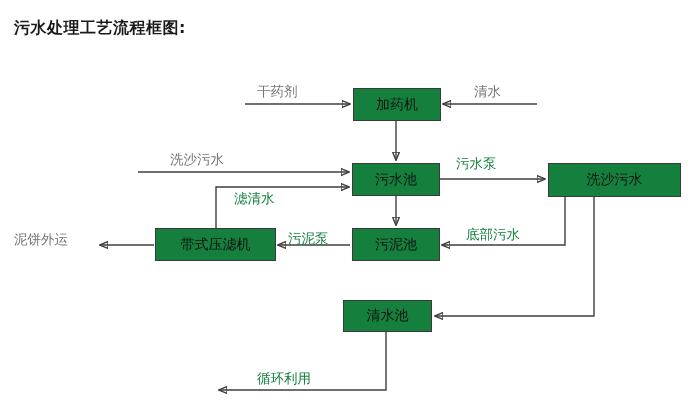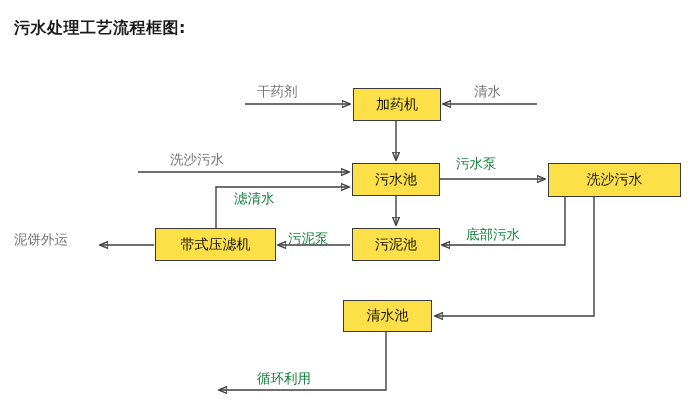--- a/index.html
+++ b/index.html
@@ -22,21 +22,21 @@
     font-size: 16px;
     font-weight: bold;
     color: #1a1a1a;
     letter-spacing: 0.5px;
     white-space: nowrap;
   }
   .node {
     position: absolute;
     box-sizing: border-box;
     border: 1px solid #3a3a3a;
-    background: #fde047;
+    background: #15803d;
     display: flex;
     align-items: center;
     justify-content: center;
     font-size: 14px;
     color: #111111;
     white-space: nowrap;
     z-index: 3;
   }
   .edge-label {
     position: absolute;

